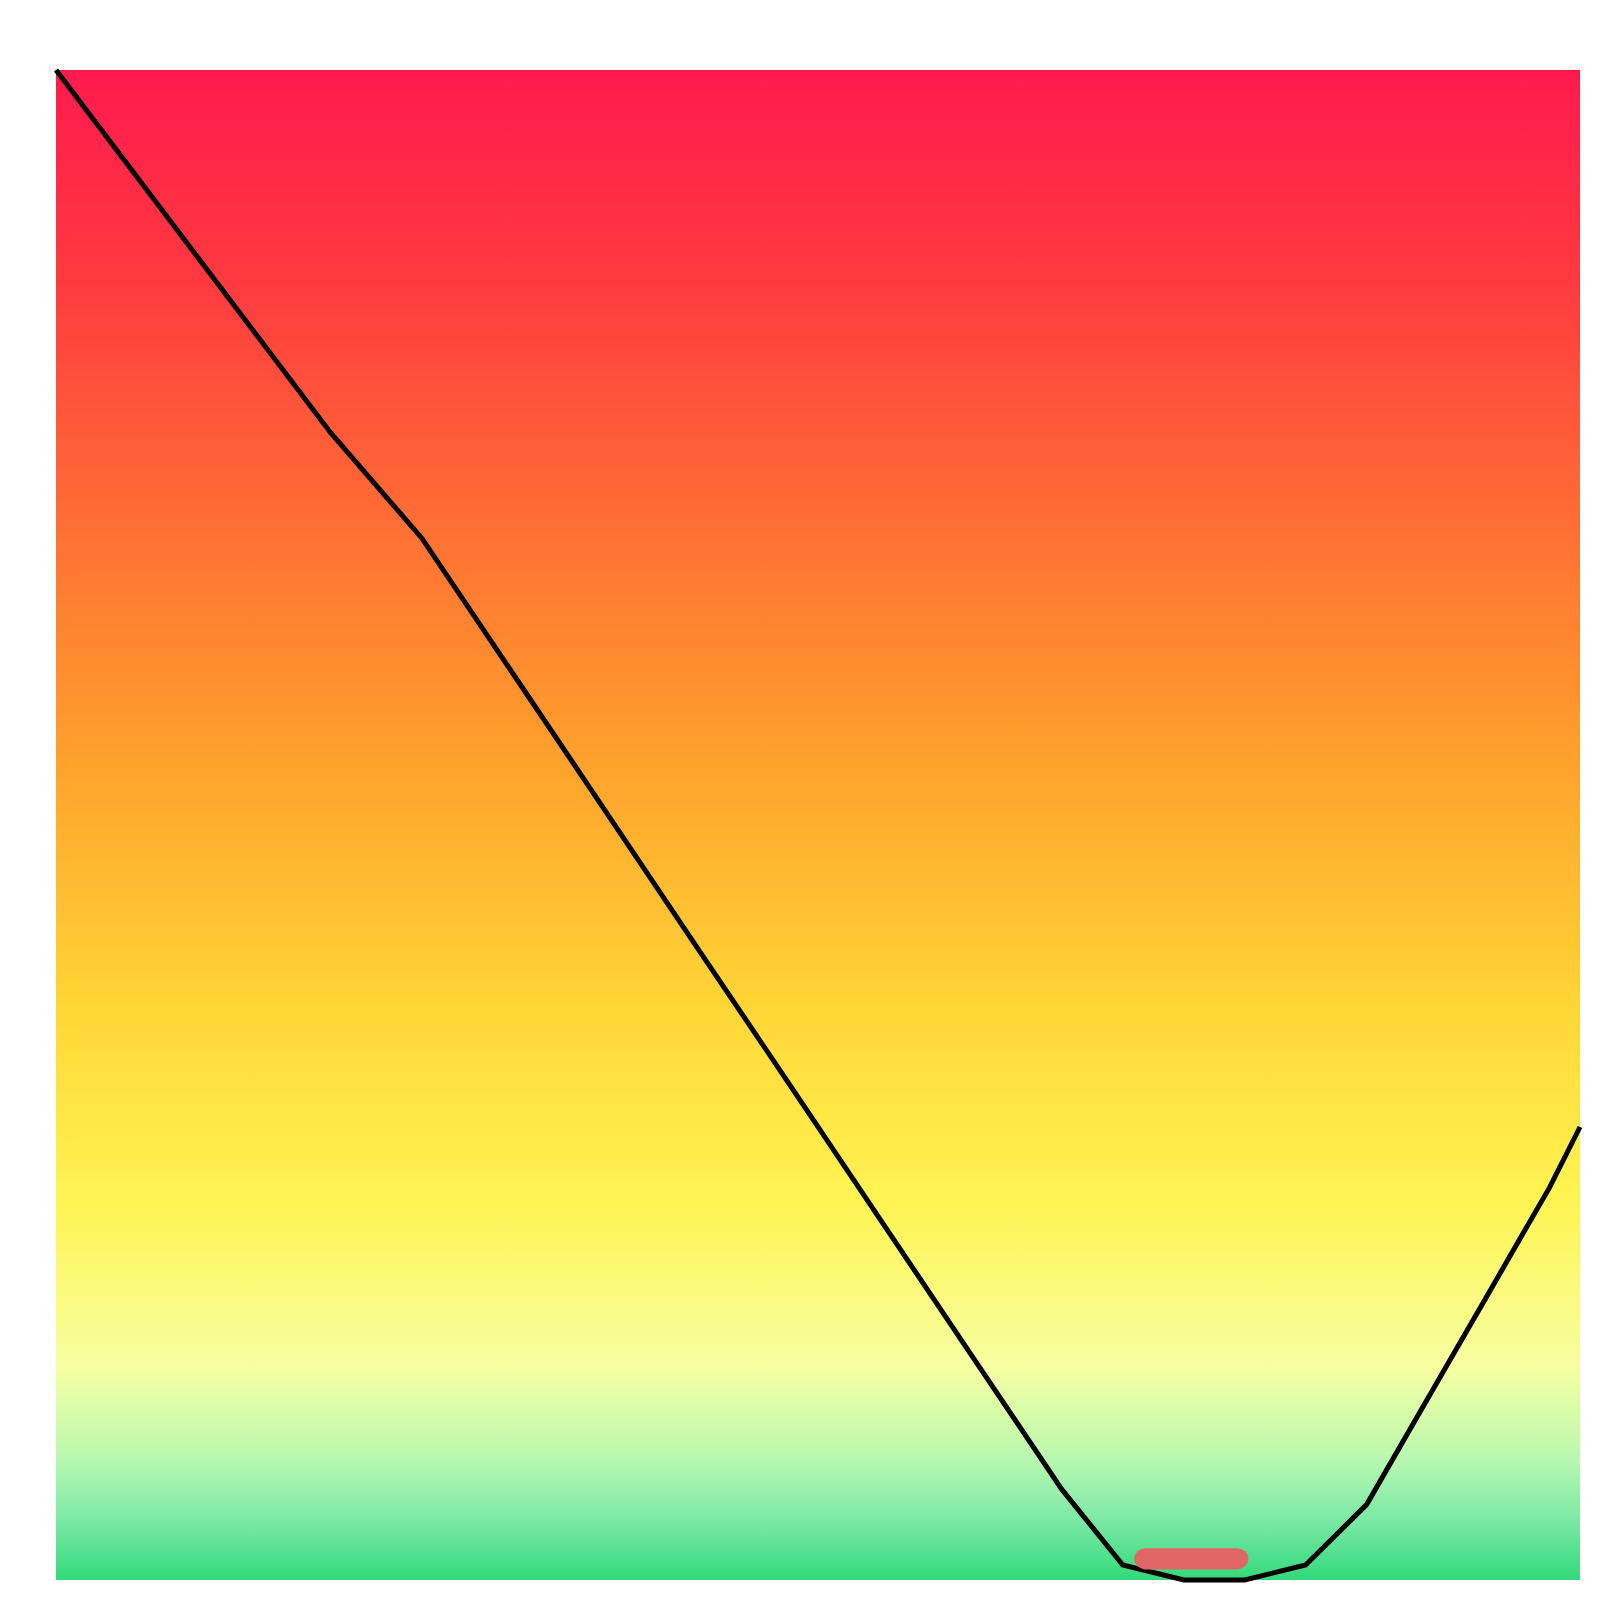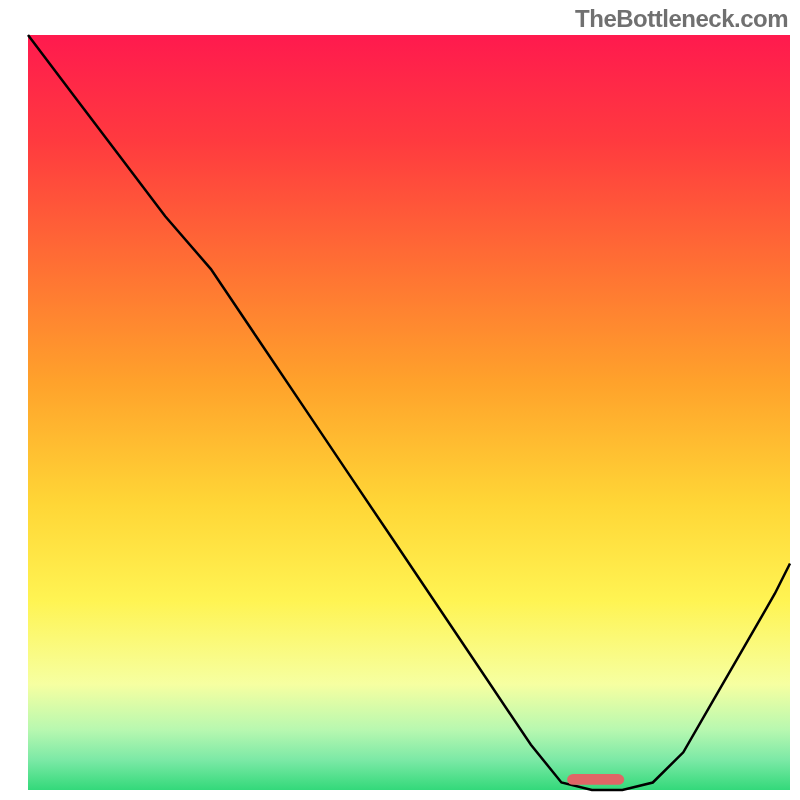--- a/index.html
+++ b/index.html
@@ -33,21 +33,20 @@
     width: 800px;
     height: 800px;
     z-index: 10;
   }
 </style>
 </head>
 <body>
 
 <div class="chart-container">
 
-  <div class="watermark">TheBottleneck.com</div>
 
   <svg class="plot" viewBox="0 0 800 800">
     <defs>
       <linearGradient id="bgGrad" x1="0" y1="0" x2="0" y2="1">
         <stop id="g0" offset="0%" stop-color="#ff1a4e"></stop>
         <stop id="g1" offset="14%" stop-color="#ff3a3f"></stop>
         <stop id="g2" offset="30%" stop-color="#ff6e34"></stop>
         <stop id="g3" offset="46%" stop-color="#ffa22b"></stop>
         <stop id="g4" offset="62%" stop-color="#ffd636"></stop>
         <stop id="g5" offset="75%" stop-color="#fff453"></stop>

